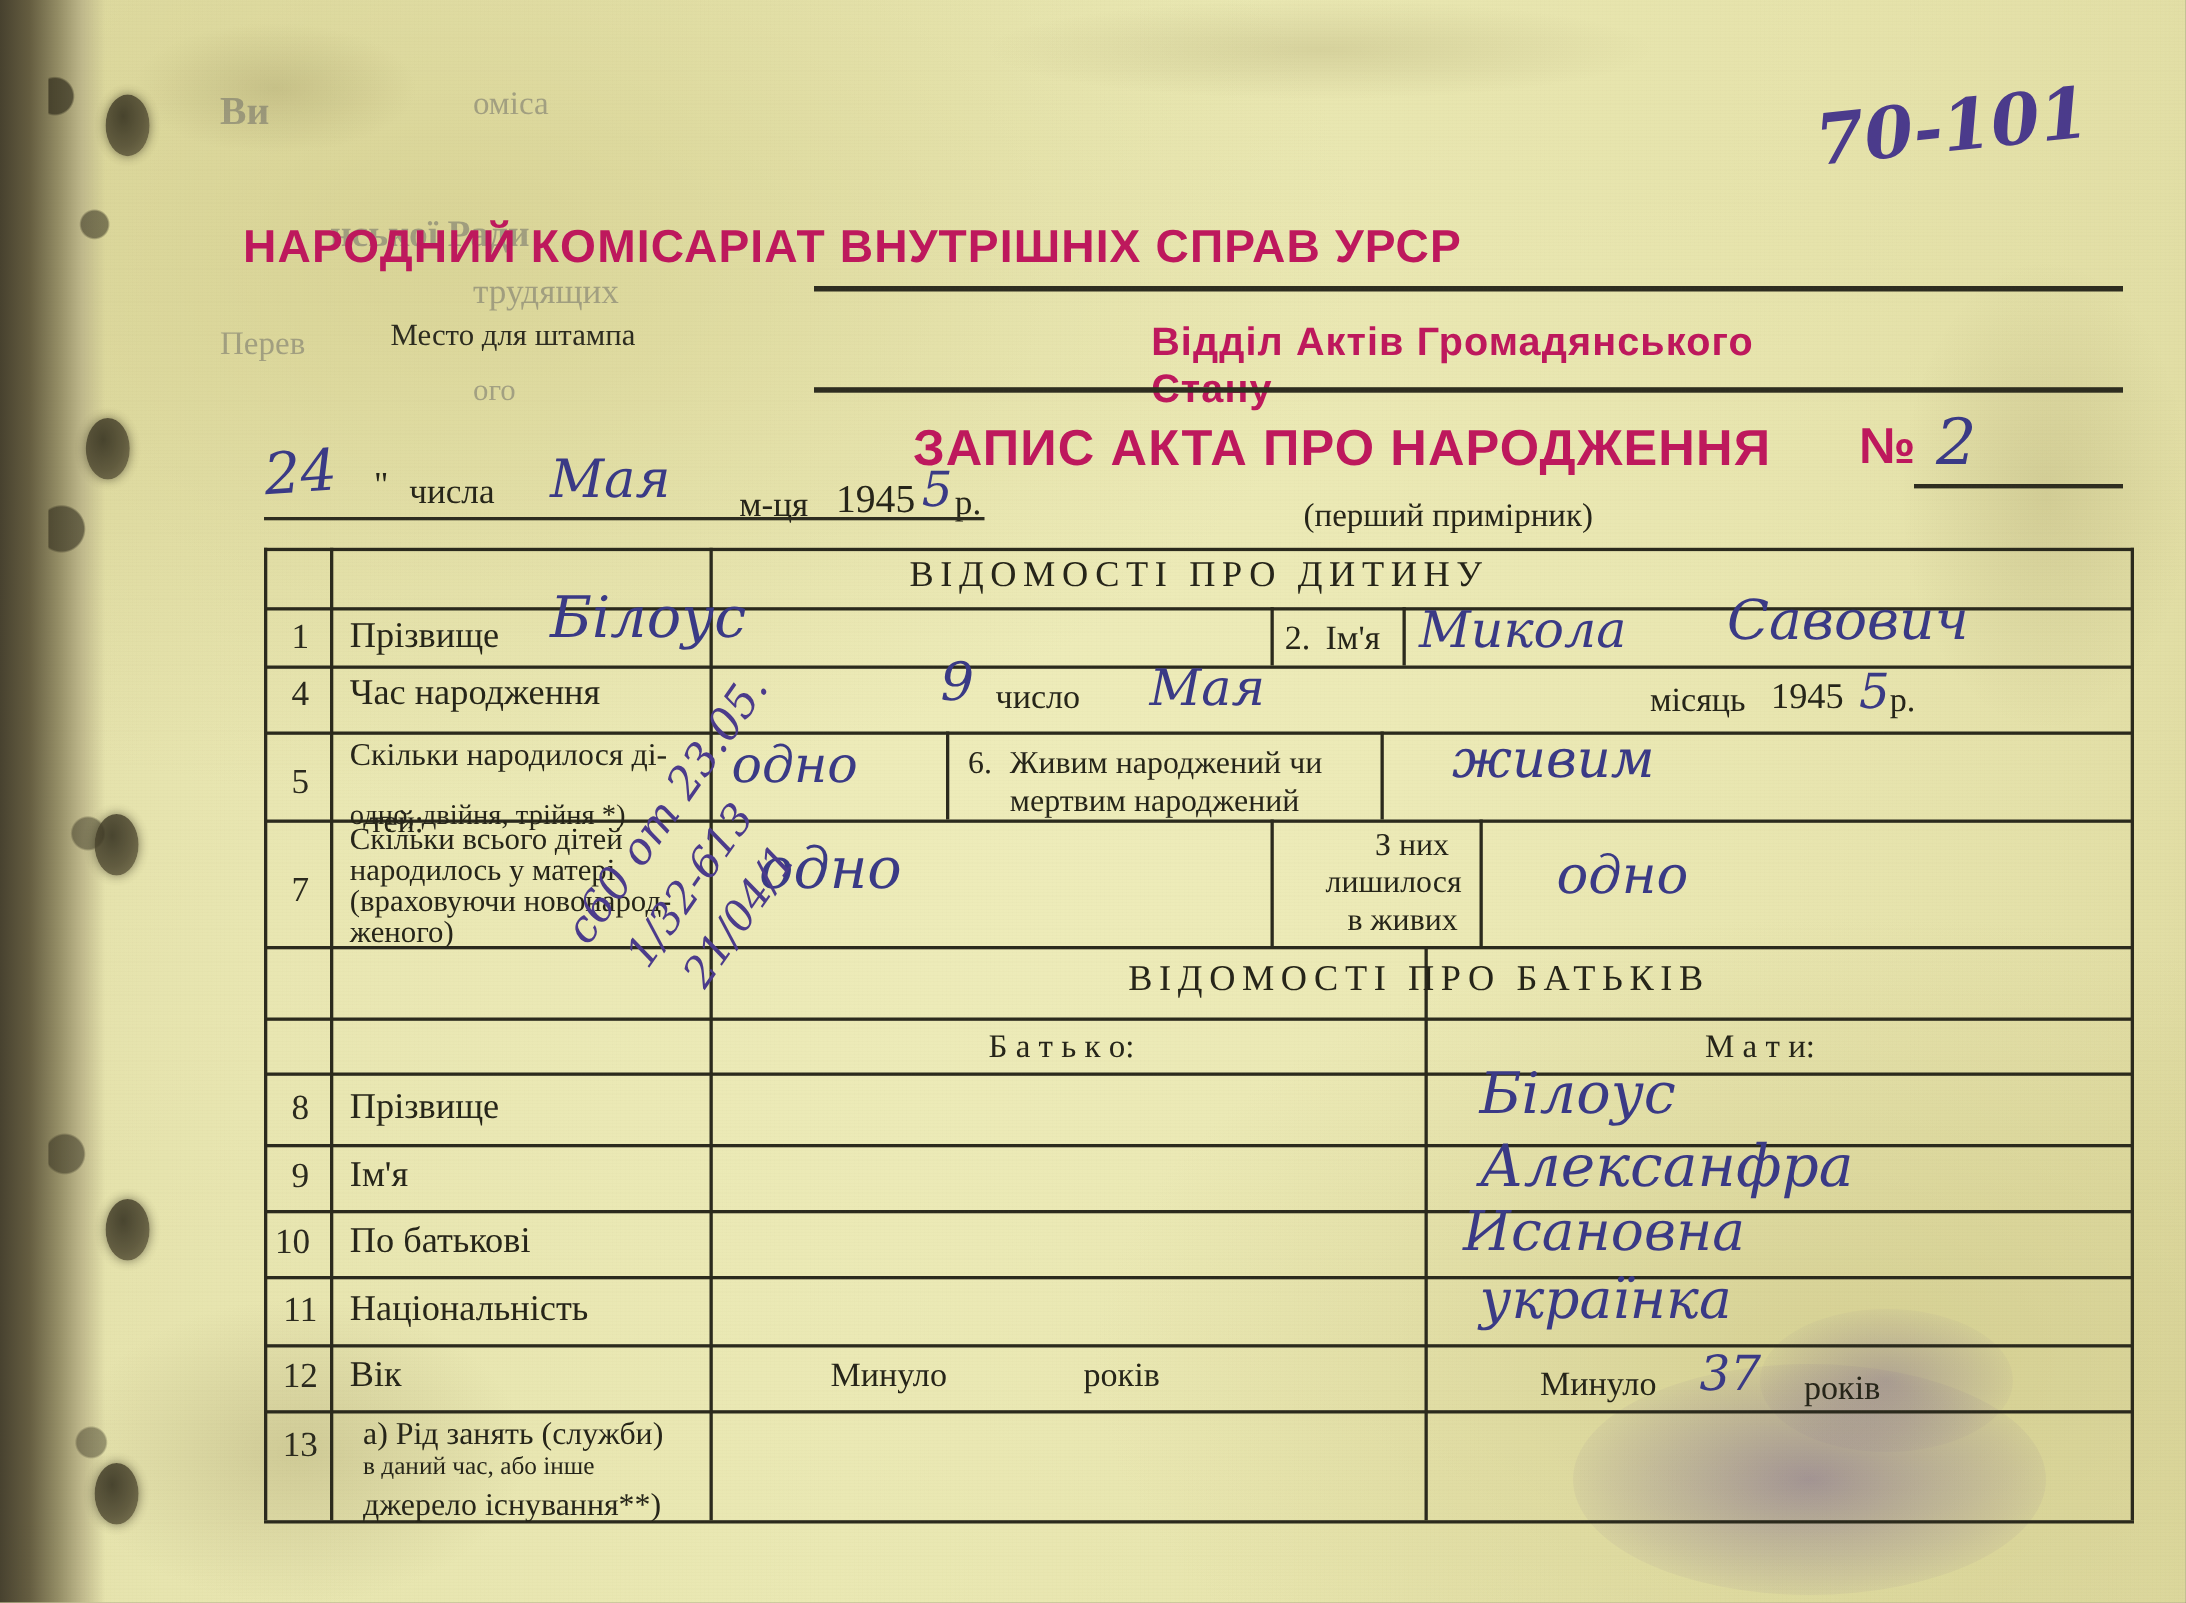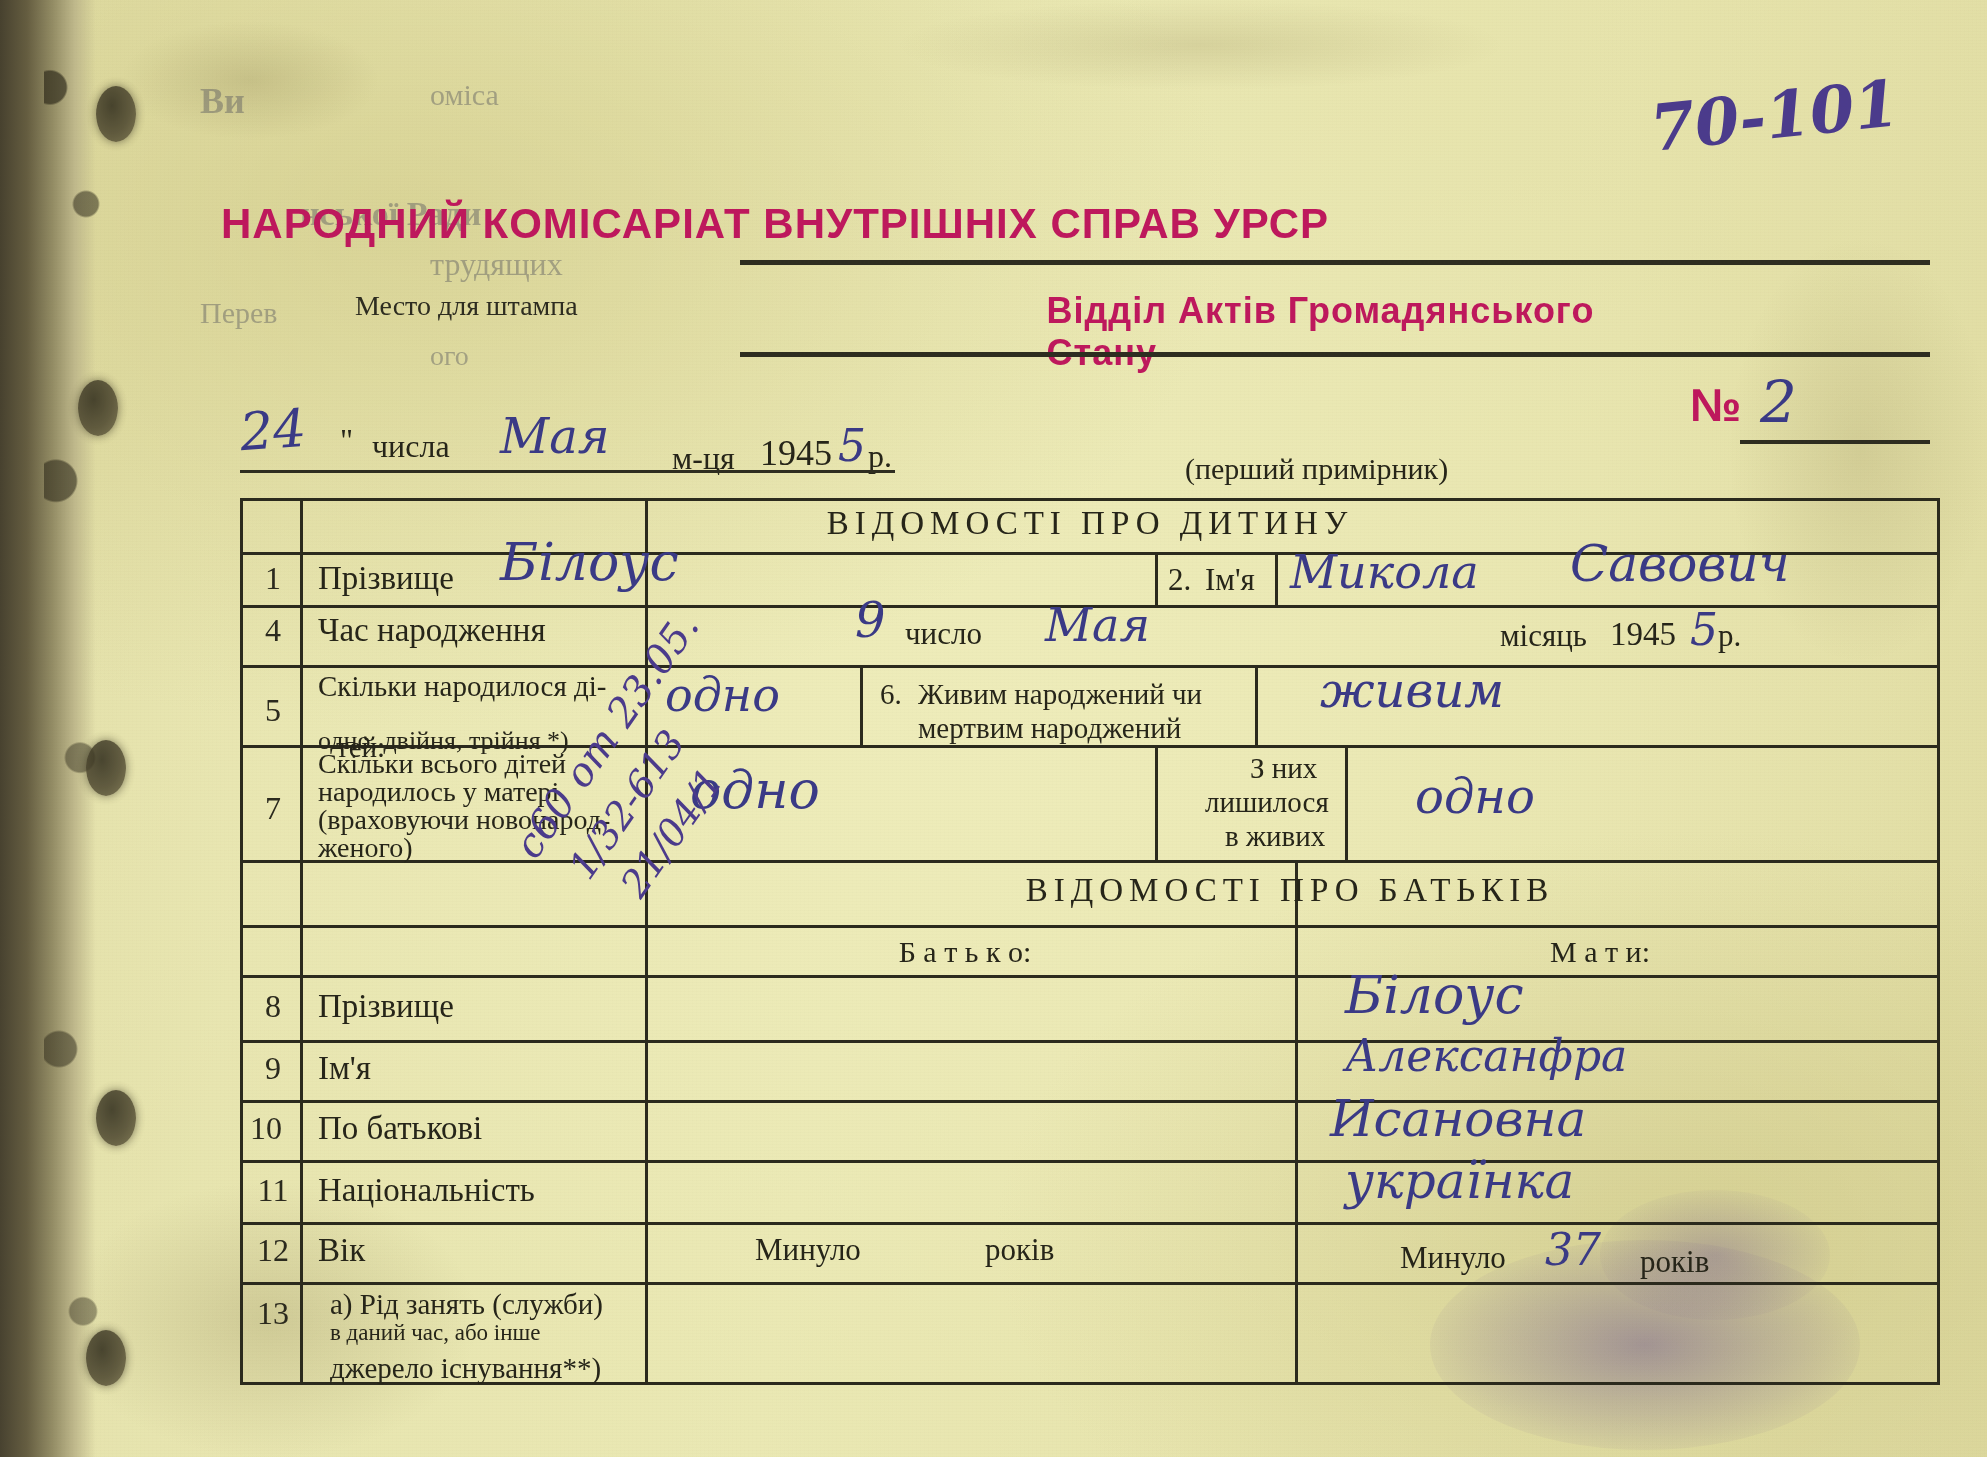--- a/index.html
+++ b/index.html
@@ -164,20 +164,21 @@
     <div class="label" style="left:355px;top:290px;font-size:28px;color:#2d2c20;">Место для штампа</div>
 
     <div class="hand hand-violet" style="left:1650px;top:78px;font-size:64px;transform:rotate(-6deg);font-weight:bold;">70-101</div>
 
     <div class="hdr1" style="left:775px;top:200px;transform:translateX(-50%);font-size:42px;">НАРОДНИЙ КОМІСАРІАТ ВНУТРІШНІХ СПРАВ УРСР</div>
     <div class="ruleline" style="left:740px;top:260px;width:1190px;height:5px;"></div>
 
     <div class="hdr1" style="left:1360px;top:290px;transform:translateX(-50%);font-size:36px;">Відділ Актів Громадянського Стану</div>
     <div class="ruleline" style="left:740px;top:352px;width:1190px;height:5px;"></div>
 
+    <div class="hdr1" style="left:830px;top:380px;font-size:46px;">ЗАПИС АКТА ПРО НАРОДЖЕННЯ</div>
     <div class="hdr1" style="left:1690px;top:378px;font-size:46px;">№</div>
     <div class="hand hand-blue" style="left:1760px;top:368px;font-size:58px;">2</div>
     <div class="ruleline" style="left:1740px;top:440px;width:190px;height:4px;"></div>
 
     <div class="hand hand-blue" style="left:240px;top:400px;font-size:52px;transform:rotate(-4deg);">24</div>
     <div class="label" style="left:340px;top:422px;font-size:32px;">"</div>
     <div class="label" style="left:372px;top:428px;font-size:32px;">числа</div>
     <div class="hand hand-blue" style="left:500px;top:408px;font-size:48px;">Мая</div>
     <div class="label" style="left:672px;top:440px;font-size:32px;">м-ця</div>
     <div class="label" style="left:760px;top:432px;font-size:36px;">1945</div>
@@ -258,21 +259,21 @@
     <div class="label spaced" style="left:1290px;top:872px;transform:translateX(-50%);font-size:33px;">ВІДОМОСТІ ПРО БАТЬКІВ</div>
     <div class="label" style="left:965px;top:935px;transform:translateX(-50%);font-size:30px;">Б а т ь к о:</div>
     <div class="label" style="left:1600px;top:935px;transform:translateX(-50%);font-size:30px;">М а т и:</div>
 
     <div class="cellnum" style="left:248px;top:988px;width:50px;font-size:32px;">8</div>
     <div class="label" style="left:318px;top:988px;font-size:33px;">Прізвище</div>
     <div class="hand hand-blue" style="left:1345px;top:965px;font-size:52px;">Білоус</div>
 
     <div class="cellnum" style="left:248px;top:1050px;width:50px;font-size:32px;">9</div>
     <div class="label" style="left:318px;top:1050px;font-size:33px;">Ім'я</div>
-    <div class="hand hand-blue" style="left:1345px;top:1030px;font-size:44px;">Алексанфра</div>
+    <div class="hand hand-blue" style="left:1345px;top:1030px;font-size:53px;">Алексанфра</div>
 
     <div class="cellnum" style="left:244px;top:1110px;width:44px;font-size:32px;">10</div>
     <div class="label" style="left:318px;top:1110px;font-size:33px;">По батькові</div>
     <div class="hand hand-blue" style="left:1330px;top:1090px;font-size:50px;">Исановна</div>
 
     <div class="cellnum" style="left:244px;top:1172px;width:58px;font-size:32px;">11</div>
     <div class="label" style="left:318px;top:1172px;font-size:33px;">Національність</div>
     <div class="hand hand-blue" style="left:1345px;top:1152px;font-size:50px;">українка</div>
 
     <div class="cellnum" style="left:244px;top:1232px;width:58px;font-size:32px;">12</div>

